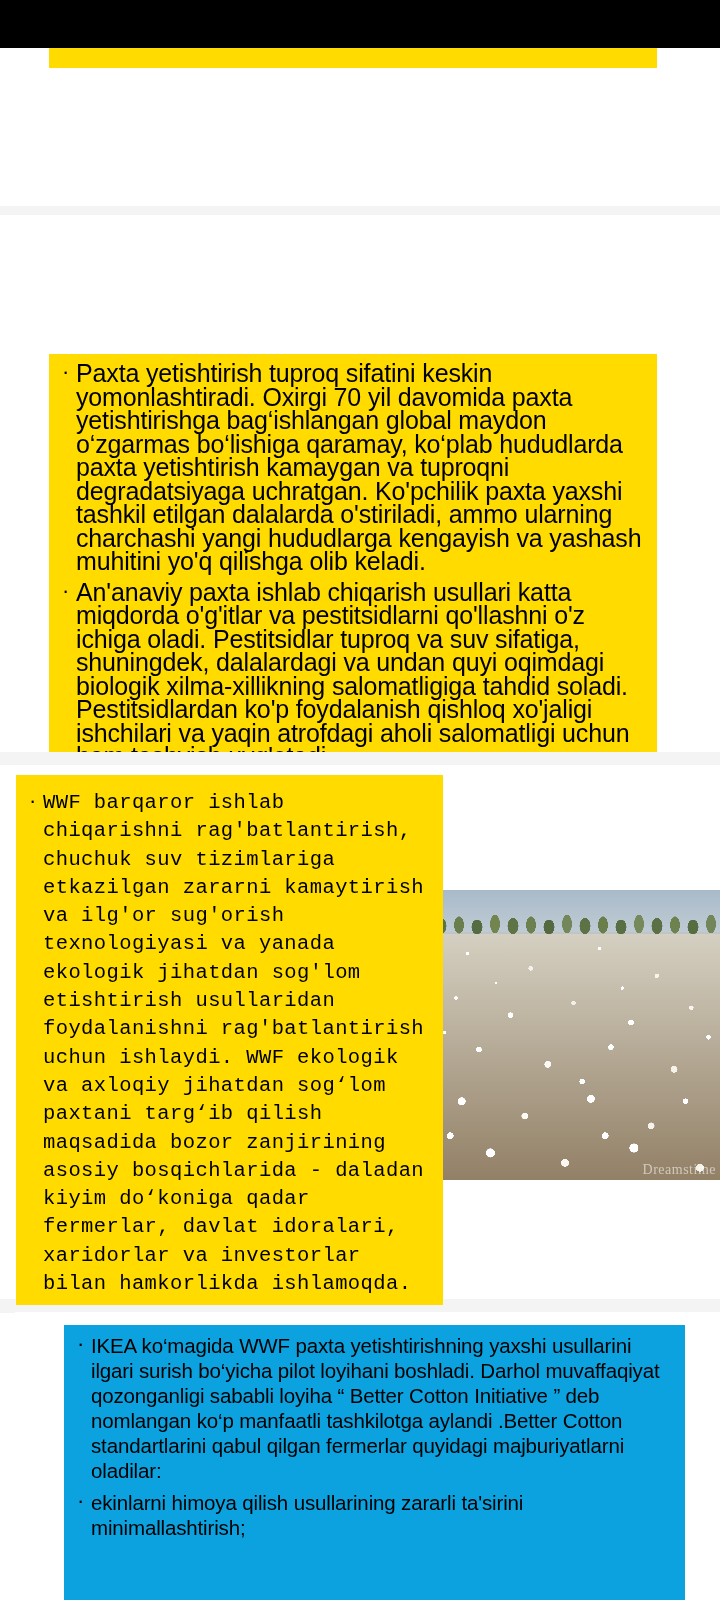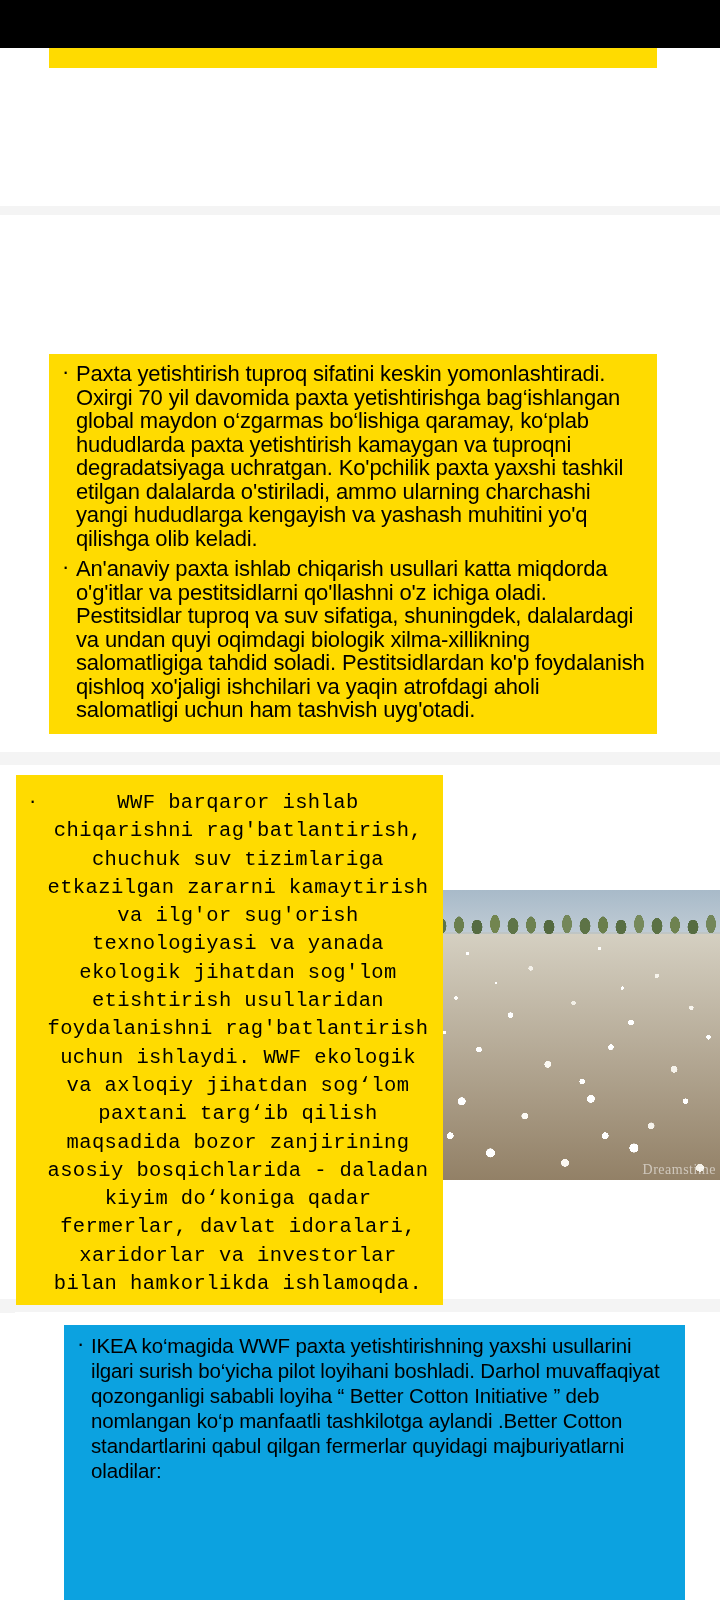--- a/index.html
+++ b/index.html
@@ -156,37 +156,36 @@
   ul.bullets > li::before {
     content: "\00B7";
     position: absolute;
     left: 1px;
     top: -2px;
     font-size: 22px;
     line-height: inherit;
   }
 
   .sans-body {
-    font-size: 22px;
+    font-size: 25px;
     line-height: 23.5px;
     font-weight: 400;
     letter-spacing: -0.15px;
   }
   .blue-body {
     font-size: 20.5px;
     line-height: 25px;
     font-weight: 400;
     letter-spacing: -0.15px;
   }
   .mono-body {
     font-family: "Liberation Mono", monospace;
     font-size: 20.5px;
     line-height: 28.3px;
     letter-spacing: 0.4px;
-    text-align: center;
   }
   .mono-body > li::before {
     font-family: "Liberation Sans", sans-serif;
     font-size: 20px;
     top: -1px;
   }
   .mono-body > li {
     padding-left: 13px;
     white-space: pre-wrap;
   }
@@ -332,19 +331,20 @@
       </ul>
     </div>
   </section>
 
   <div class="gap gap-3"></div>
 
   <section class="slide slide-4">
     <div class="s4-box box-blue">
       <ul class="bullets blue-body">
         <li>IKEA ko‘magida WWF paxta yetishtirishning yaxshi usullarini ilgari surish bo‘yicha pilot loyihani boshladi. Darhol muvaffaqiyat qozonganligi sababli loyiha “ Better Cotton Initiative ” deb nomlangan ko‘p manfaatli tashkilotga aylandi .Better Cotton standartlarini qabul qilgan fermerlar quyidagi majburiyatlarni oladilar:</li>
+        <li>ekinlarni himoya qilish usullarining zararli ta'sirini minimallashtirish;</li>
       </ul>
     </div>
   </section>
 
   <div class="top-bar"></div>
 
 </div>
 
 </body></html>

